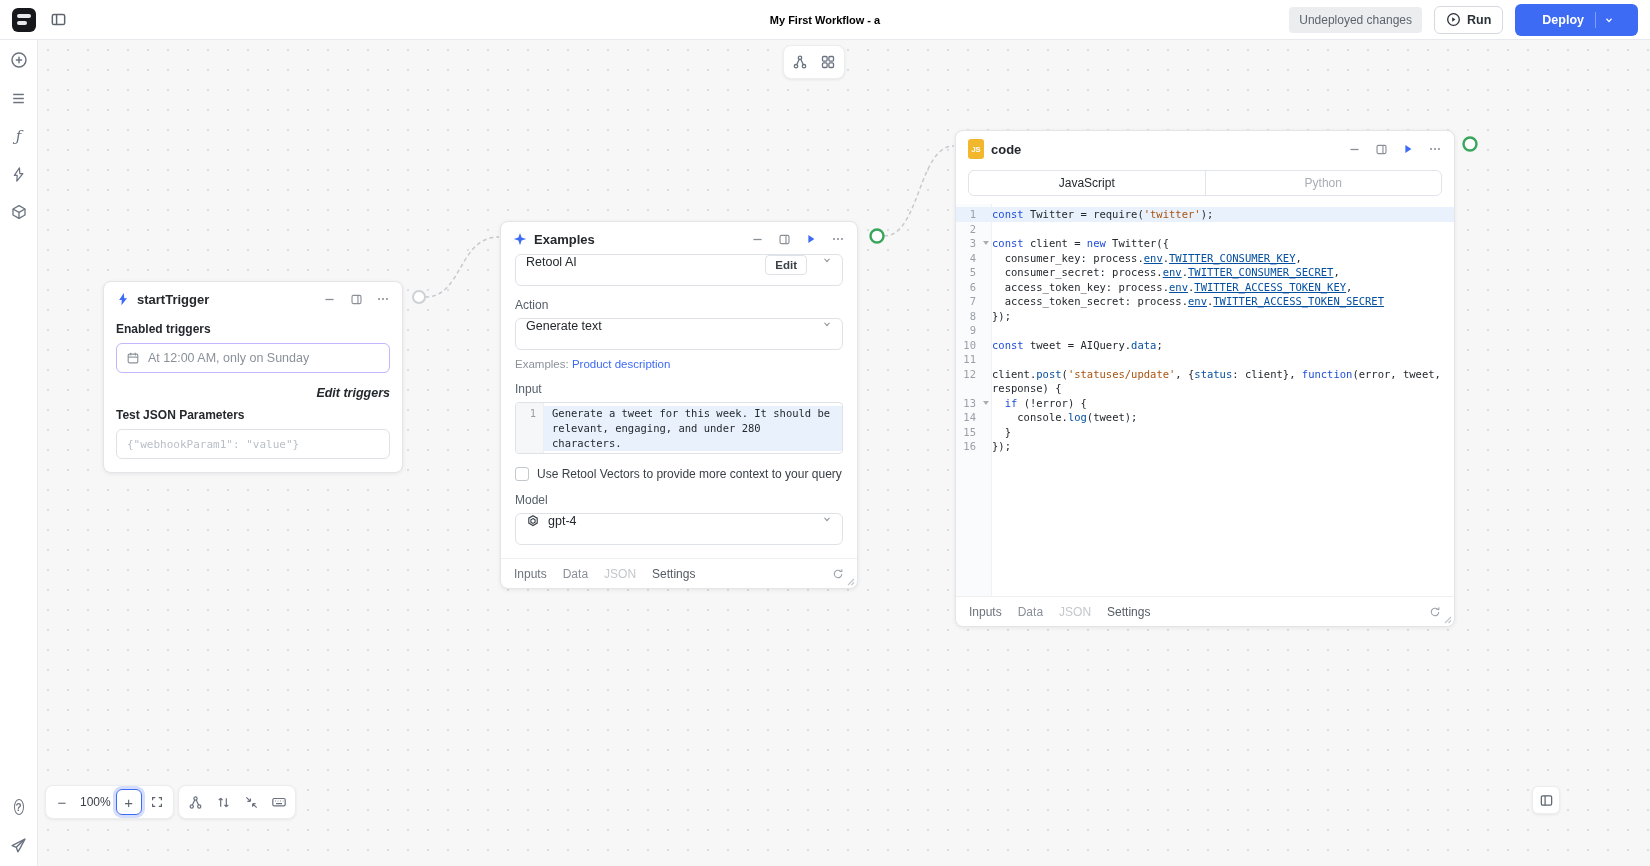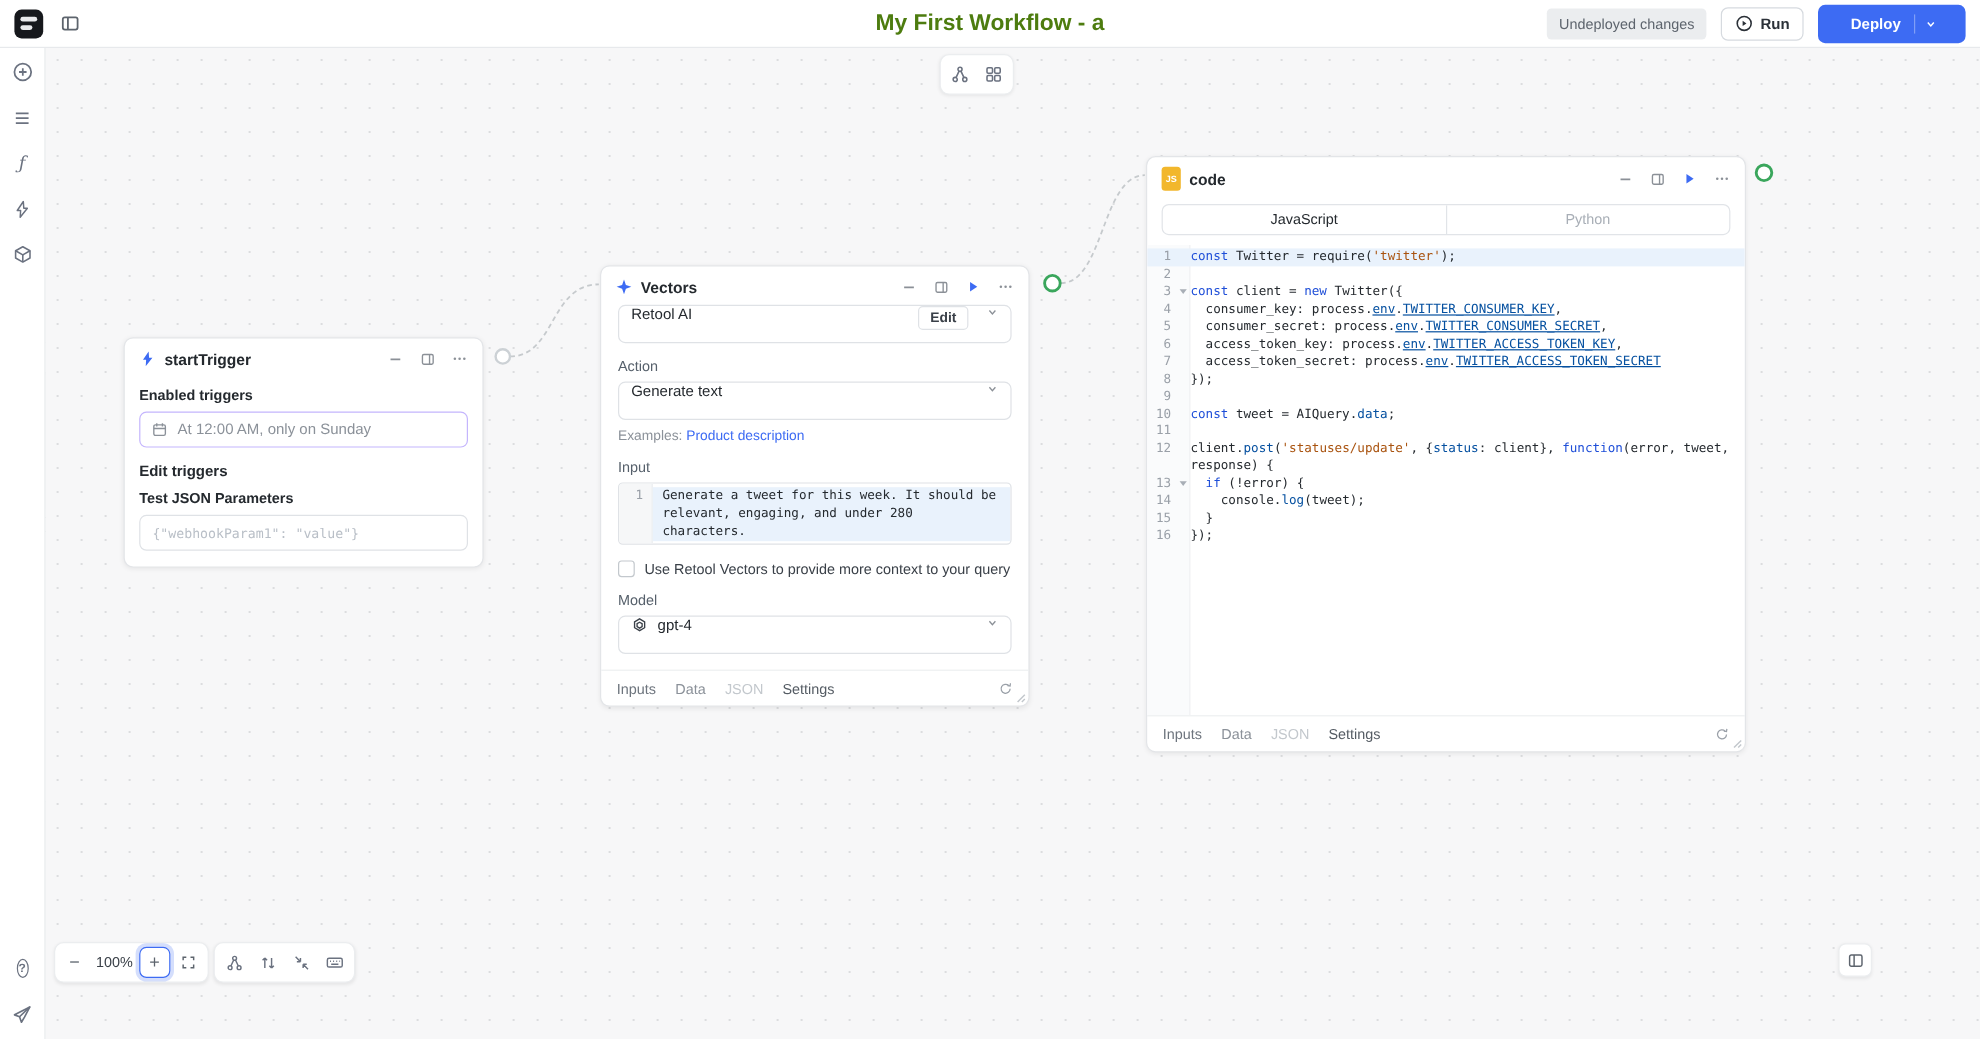--- a/index.html
+++ b/index.html
@@ -17,21 +17,21 @@
     position:fixed; top:0; left:0; right:0; height:40px; background:#fff;
     border-bottom:1px solid #e7e9ec; display:flex; align-items:center;
     padding:0 12px; z-index:40;
   }
   .topbar-left { display:flex; align-items:center; gap:14px; }
   .logo { width:24px; height:24px; background:#16181c; border-radius:6px;
     display:flex; flex-direction:column; justify-content:center; gap:3px; padding:5px; }
   .logo i { display:block; height:4px; border-radius:2px; background:#e8e9eb; }
   .logo i:last-child { width:70%; }
   .topbar-title { position:absolute; left:50%; transform:translateX(-50%);
-    font-size:19px; font-weight:700; color:#4d7c0f; }
+    font-size:11px; font-weight:700; color:#000000; }
   .topbar-right { margin-left:auto; display:flex; align-items:center; gap:12px; }
   .badge { background:#ebedef; color:#5d646d; font-size:12px; padding:6px 10px; border-radius:4px; }
   .btn-run { display:flex; align-items:center; gap:6px; border:1px solid #d6dadf; background:#fff;
     border-radius:6px; height:28px; padding:0 11px; font-size:12.5px; font-weight:700; color:#2b3138; cursor:pointer; }
   .btn-deploy { display:flex; align-items:center; background:#3d6bf3; color:#fff; border:none;
     border-radius:6px; height:28px; font-size:12.5px; font-weight:700; padding:16px; cursor:pointer; }
   .btn-deploy .lbl { padding:0 11px; }
   .btn-deploy .dvd { width:1px; height:16px; background:rgba(255,255,255,.35); }
   .btn-deploy .chev { padding:0 8px; display:flex; }
   .ibtn { background:none; border:none; padding:0; display:flex; align-items:center; justify-content:center;
@@ -87,22 +87,22 @@
   .ftab:nth-child(3) { color:#c3c8cd; }
   .ftab:nth-child(4) { color:#545b63; }
   .footer-refresh { margin-left:auto; color:#9aa0a8; display:flex; background:none; border:none; padding:0; cursor:pointer; }
   .grip { position:absolute; right:2px; bottom:2px; color:#c2c7cc; }
 
   
   #node-starttrigger { left:65px; top:241px; width:300px; }
   .st-body { padding:0 12px 13px; }
   .schedule-box { border:1px solid #c4b5fd; border-radius:6px; height:30px; display:flex;
     align-items:center; gap:8px; padding:0 9px; color:#8b9199; font-size:12.5px; cursor:pointer; }
-  .edit-triggers { text-align:left; font-size:12.5px; font-weight:700; margin:13px 0 3px;
-    color:#24292e; cursor:pointer; }
+  .edit-triggers { text-align:right; font-size:12.5px; font-weight:700; margin:13px 0 3px;
+    color:#24292e; cursor:pointer;font-style:italic; }
   .param-input { width:100%; border:1px solid #dfe2e6; border-radius:6px; height:30px; padding:0 10px;
     font-family:"DejaVu Sans Mono", monospace; font-size:11px; color:#3a4048; background:#fff; }
   .param-input::placeholder { color:#b9bfc7; }
 
   
   #node-aiquery { left:462px; top:181px; width:358px; }
   .aq-body { padding:0 14px 0; }
   .select { border:1px solid #dfe2e6; border-radius:6px; height:32px; display:flex; align-items:flex-start;
     gap:8px; padding:0 10px; font-size:12.5px; color:#24292e; cursor:pointer; background:#fff; }
   .select .chev { margin-left:auto; color:#8b9097; display:flex; }
@@ -317,21 +317,21 @@
     </div>
   </div>
 
   <div class="node" id="node-aiquery">
     <div class="node-header">
       <span style="display:flex">
         <svg width="14" height="14" viewBox="0 0 16 16">
             <path d="M8 1l1.8 5.2L15 8l-5.2 1.8L8 15 6.2 9.8 1 8l5.2-1.8z" fill="#3d6bf3"></path>
           </svg>
       </span>
-      <span class="node-title">Vectors</span>
+      <span class="node-title">Examples</span>
       <span class="hdr-icons">
         <button class="icon-btn">
           <svg width="13" height="13" viewBox="0 0 16 16" stroke="currentColor" stroke-width="1.6">
               <line x1="3" y1="8" x2="13" y2="8"></line>
             </svg>
         </button>
         <button class="icon-btn">
           <svg width="13" height="13" viewBox="0 0 16 16" fill="none" stroke="currentColor" stroke-width="1.4">
             <rect x="2.5" y="3" width="11" height="10" rx="1.5"></rect>
               <line x1="9.8" y1="3" x2="9.8" y2="13"></line>

